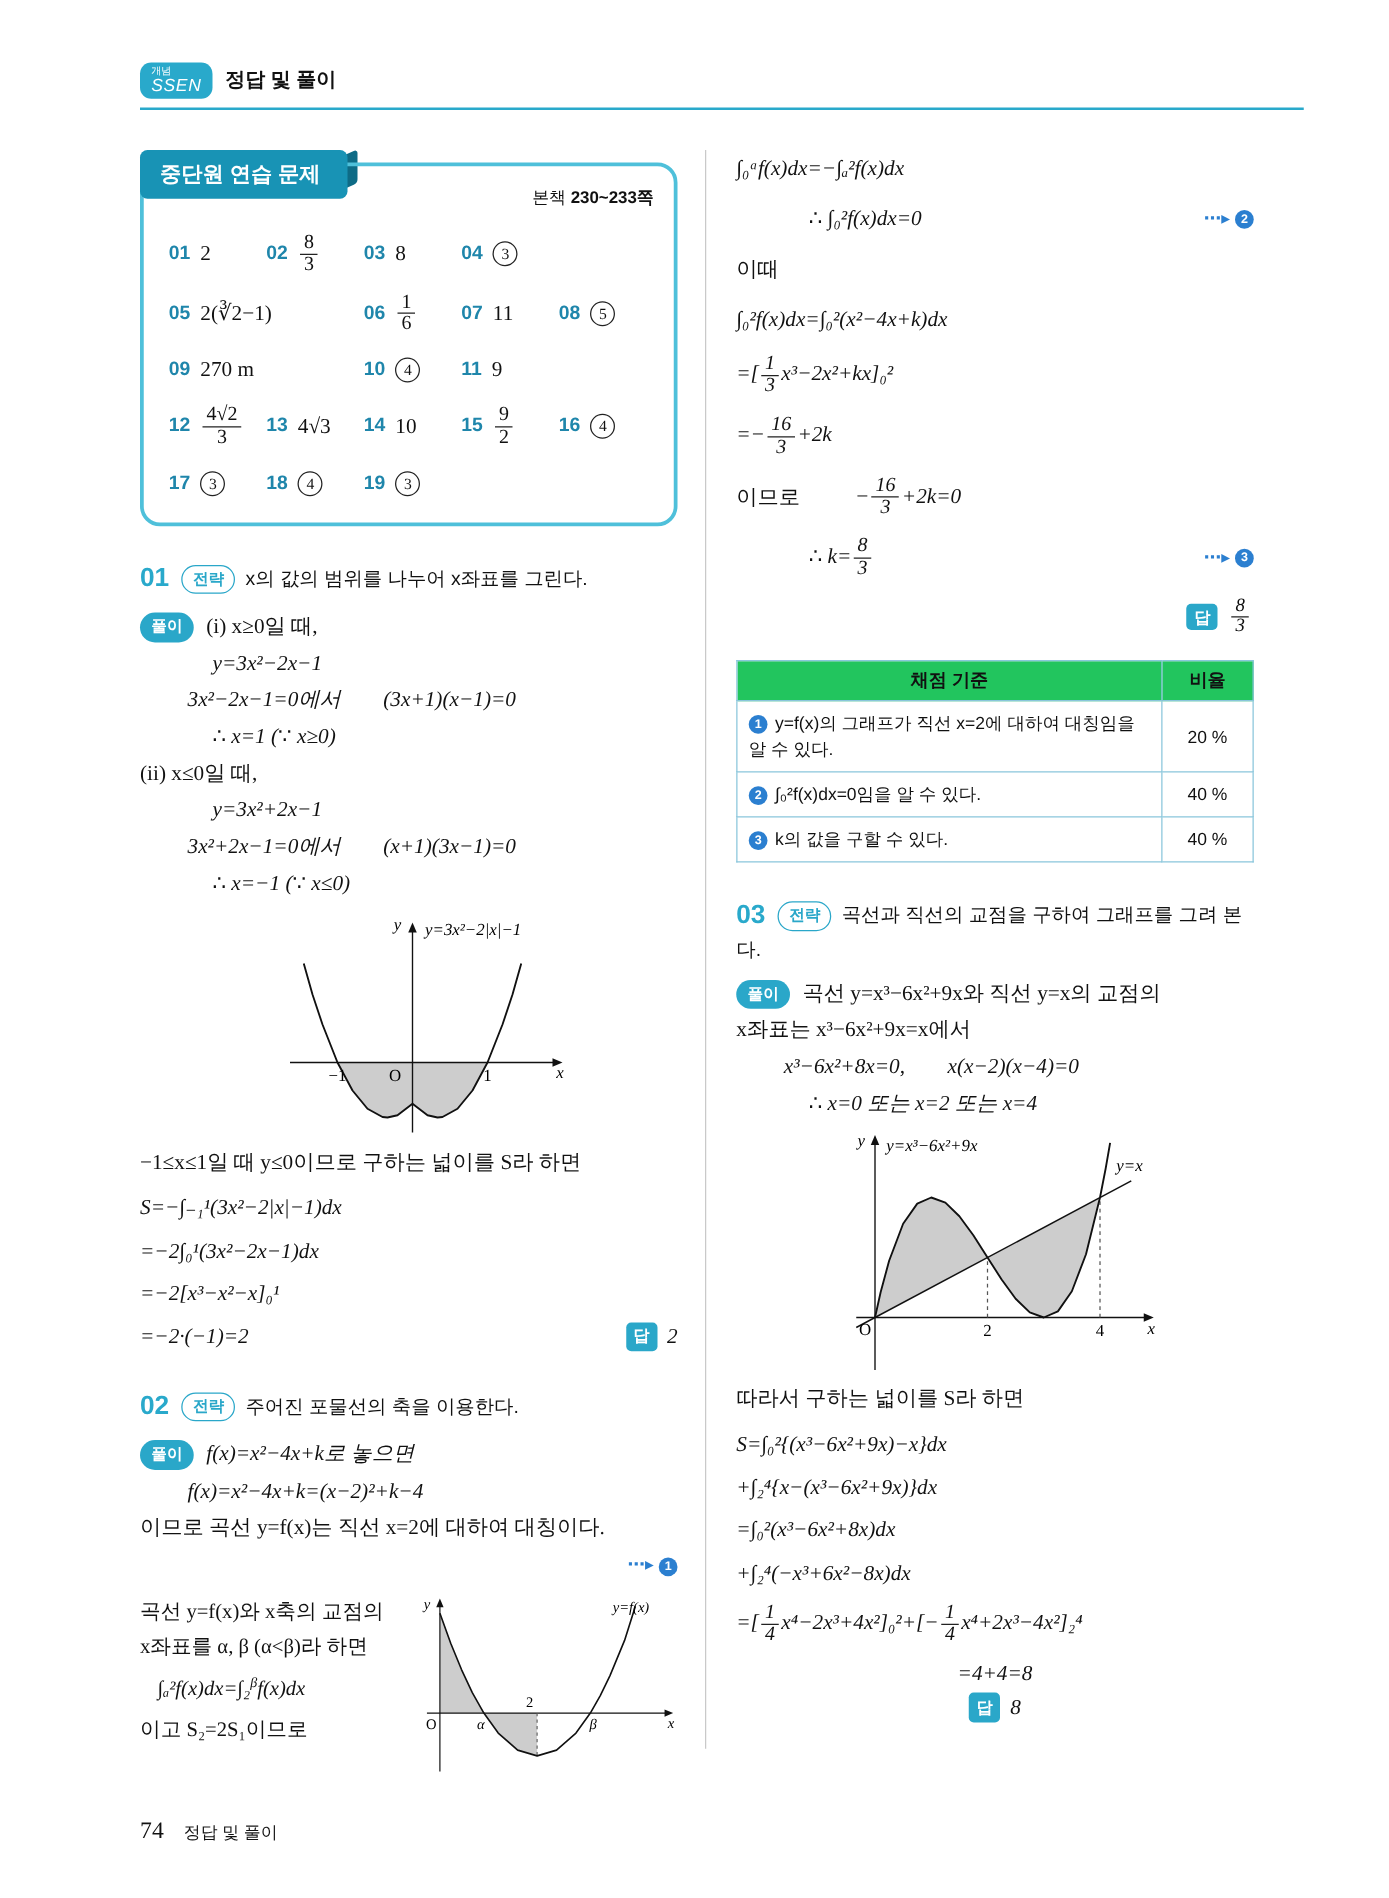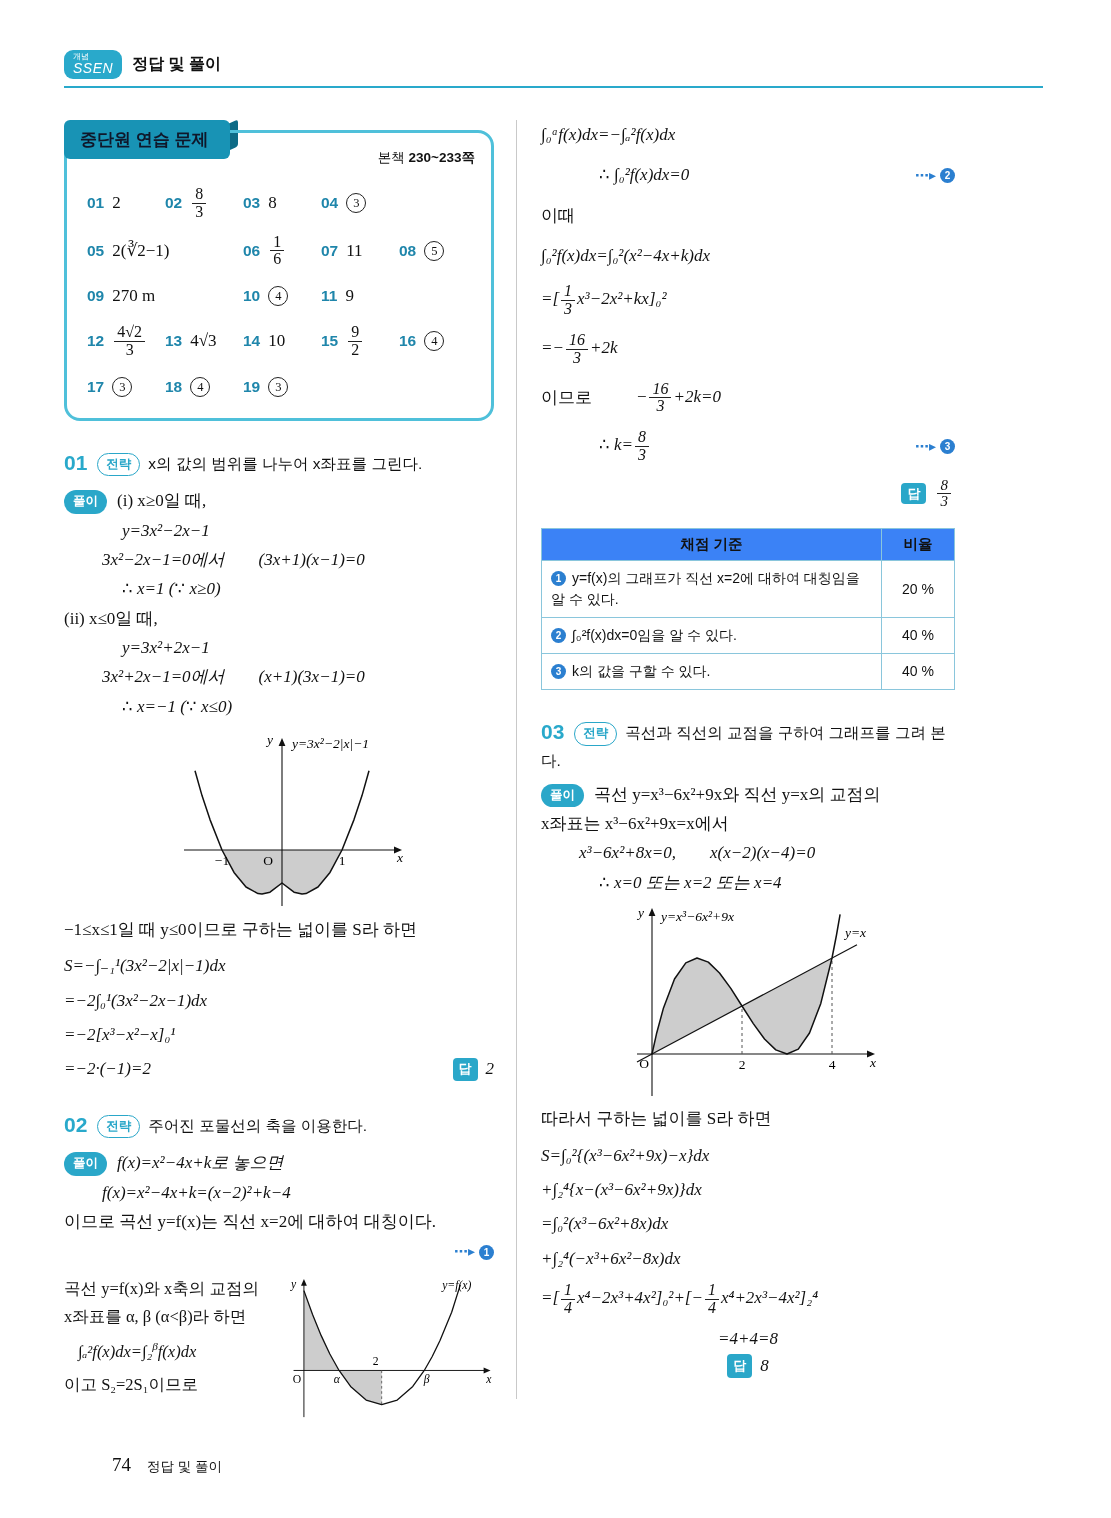--- a/index.html
+++ b/index.html
@@ -1,42 +1,42 @@
 <!DOCTYPE html>
 <html><head>
 <meta charset="utf-8">
 <style>
   html,body{margin:0;padding:0;}
   body{
     width:1111px;height:1518px;background:#ffffff;color:#111;
     font-family:"Liberation Serif","DejaVu Serif","DejaVu Sans",serif;
     position:relative;overflow:hidden;
   }
-  .page{position:absolute;inset:0;padding:50px 68px 0 64px;box-sizing:border-box;}
+  .page{position:absolute;inset:0;padding:50px 68px 0 112px;box-sizing:border-box;}
 
   
   header{display:flex;align-items:center;gap:10px;}
   .logo{background:#29a9cb;border-radius:9px;color:#fff;padding:3px 9px 4px;
         display:flex;flex-direction:column;line-height:1;
         font-family:"Liberation Sans","DejaVu Sans",sans-serif;}
   .logo-top{font-size:8px;}
   .logo-main{font-size:14px;font-weight:normal;font-style:italic;letter-spacing:.5px;}
   .htitle{font-family:"Liberation Sans","DejaVu Sans",sans-serif;font-weight:bold;font-size:16px;}
   .hrule{height:2px;background:#29a9cb;margin-top:7px;}
 
   
   .cols{display:flex;margin-top:26px;align-items:stretch;}
   .col.left{width:430px;flex:none;}
   .vdiv{width:1px;background:#c9c9c9;margin:6px 24px 24px 22px;flex:none;}
   .col.right{width:414px;flex:none;padding-top:2px;}
 
   
   .ansbox{position:relative;border:3px solid #4fc0da;border-radius:16px;
           padding:44px 14px 14px 20px;margin-top:16px;}
-  .ribbon{position:absolute;top:-13px;left:-3px;background:#1893b5;color:#0f172a;
+  .ribbon{position:absolute;top:-13px;left:-3px;background:#1893b5;color:#ffffff;
           font-family:"Liberation Sans","DejaVu Sans",sans-serif;font-weight:bold;font-size:17px;
           padding:8px 22px 8px 16px;border-radius:6px;}
   .ribbon::after{content:"";position:absolute;right:-8px;top:3px;width:16px;height:70%;
           background:#0e6b86;transform:skewY(-24deg);z-index:-1;border-radius:3px;}
   .pageref{position:absolute;top:16px;right:16px;
            font-family:"Liberation Sans","DejaVu Sans",sans-serif;font-size:13.5px;}
   .prv{font-weight:bold;}
   .arow{display:flex;align-items:center;margin:9px 0 13px;min-height:30px;font-size:17px;}
   .aitem{display:inline-flex;align-items:center;gap:8px;width:78px;flex:none;}
   .aitem.wide{width:156px;}
@@ -89,21 +89,21 @@
   .ndots{color:#2b7fd0;font-weight:bold;font-size:14px;
          font-family:"DejaVu Sans","Liberation Sans",sans-serif;}
   .ndots::before{content:"⋯▸";}
   .cn{display:inline-block;width:15px;height:15px;border-radius:50%;background:#2b7fd0;color:#fff;
       font:bold 10px/15px "Liberation Sans","DejaVu Sans",sans-serif;text-align:center;flex:none;}
   .cn.inrow{vertical-align:1px;margin-right:6px;}
 
   
   table.grade{border-collapse:collapse;width:100%;margin:18px 0 26px;
         font-family:"Liberation Sans","DejaVu Sans",sans-serif;font-size:14px;}
-  table.grade th{background:#3b82f6;border:1px solid #8ac6dc;padding:6px 4px;font-size:14.5px;}
+  table.grade th{background:#22c55e;border:1px solid #8ac6dc;padding:6px 4px;font-size:14.5px;}
   table.grade td{border:1px solid #8ac6dc;padding:7px 9px;line-height:1.5;}
   table.grade td.pct{text-align:center;width:54px;}
 
   
   svg text{font-family:"Liberation Serif","DejaVu Serif","DejaVu Sans",serif;font-size:13.5px;}
   svg text.it{font-style:italic;}
 
   
   footer{position:absolute;left:112px;bottom:42px;display:flex;align-items:baseline;gap:16px;}
   .fpage{font-size:19px;}

